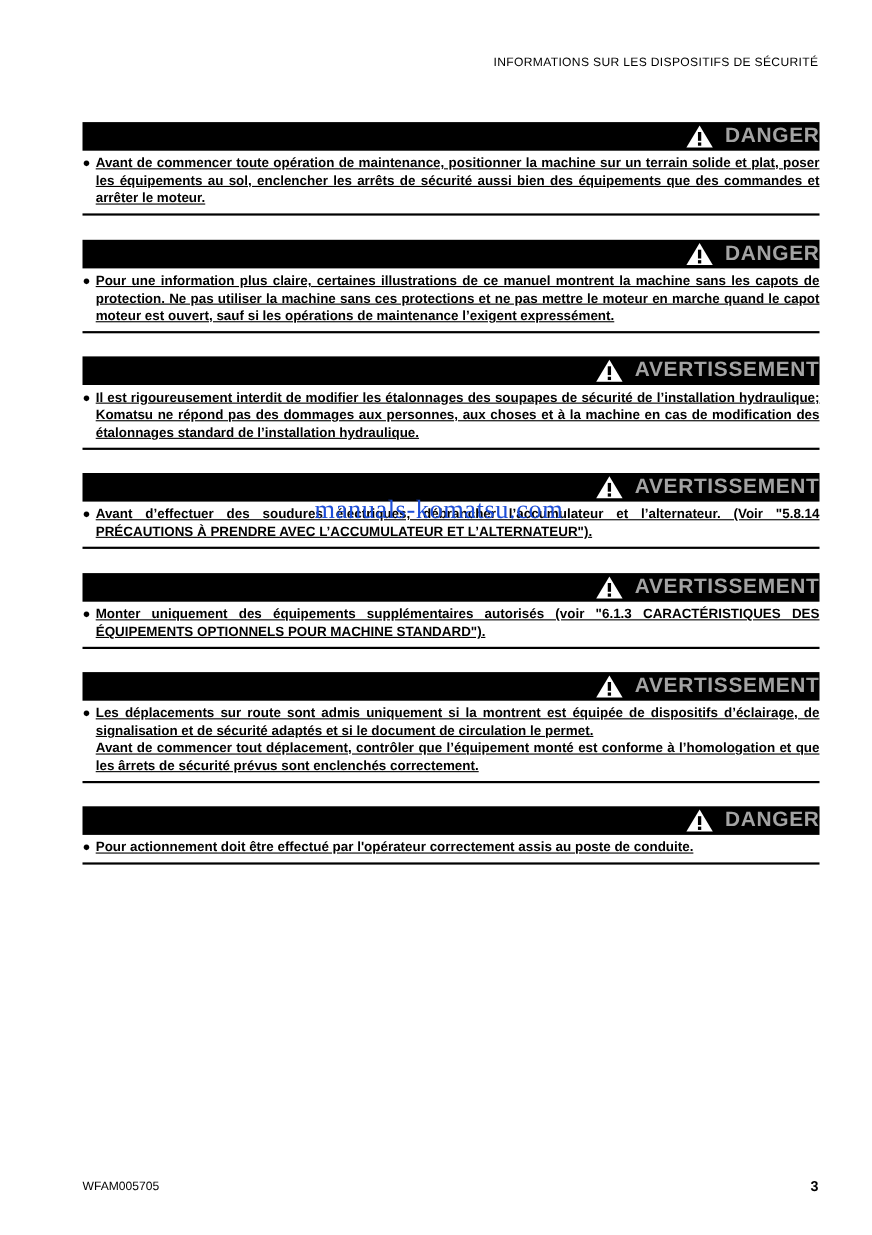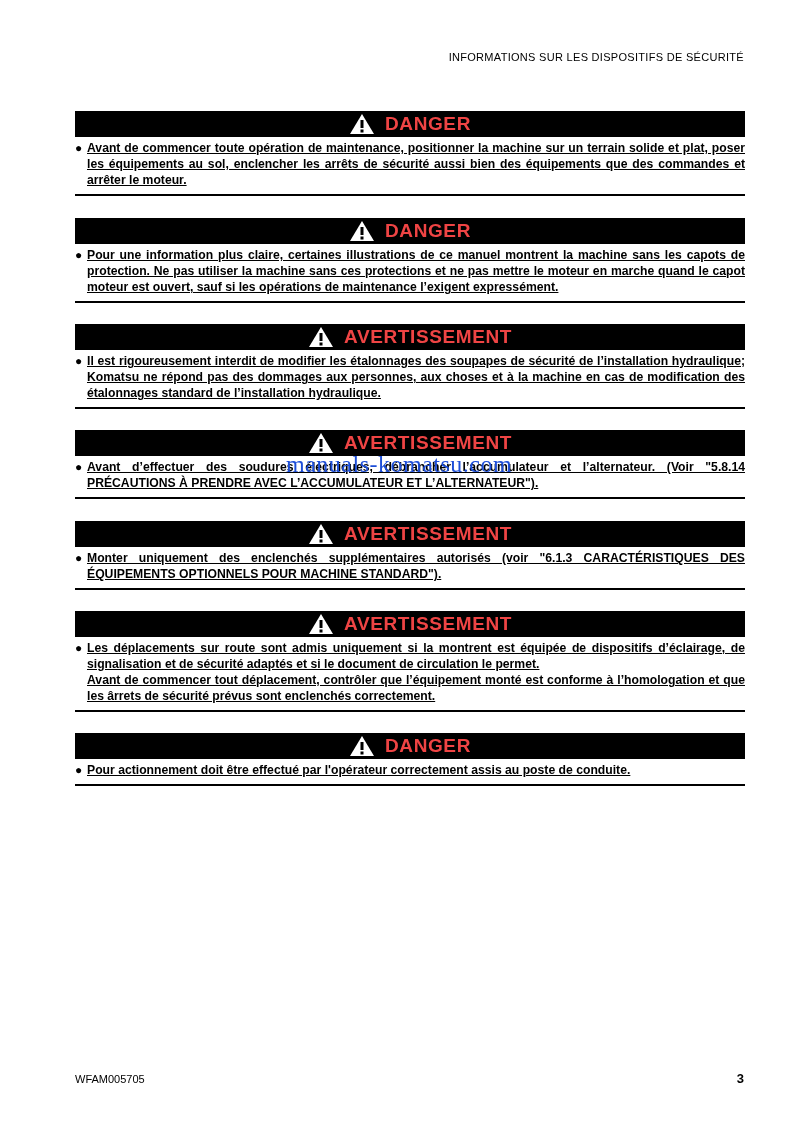--- a/index.html
+++ b/index.html
@@ -1,22 +1,22 @@
 <!DOCTYPE html>
 <html><head>
 <meta charset="utf-8">
 <style>
   html, body { margin: 0; padding: 0; background: #ffffff; }
   body { width: 793px; height: 1123px; position: relative; overflow: hidden;
          font-family: "Liberation Sans", sans-serif; color: #000; }
   .running-header { position: absolute; top: 51px; right: 49px; font-size: 11px;
          letter-spacing: 0.3px; }
   .notice { position: absolute; left: 75px; width: 670px; }
-  .notice-bar { background: #000; color: #ef4444; height: 26px; display: flex;
-         align-items: center; justify-content: center; }
+  .notice-bar { background: #000; color: #a3a3a3; height: 26px; display: flex;
+         align-items: center; justify-content: flex-end; }
   .notice-bar .warn-icon { width: 26px; height: 22px; margin-right: 10px; display: inline-block; }
   .notice-bar .label { font-weight: bold; font-size: 19px; letter-spacing: 0.6px; }
   .notice-body { position: relative; padding: 3px 0 6px 12px; font-size: 12.2px;
          font-weight: bold; line-height: 16px; text-align: justify;
          font-family: "Liberation Sans", sans-serif; }
   .notice-body .bullet { position: absolute; left: 0; top: 3px; font-size: 12px; }
   .notice-body p { margin: 0; text-decoration: underline; }
   .notice-rule { height: 2px; background: #000; }
   .watermark { position: absolute; left: 286px; top: 451px; font-size: 24px;
          color: #1d4ed8; font-family: Liberation Serif, serif; letter-spacing: 0.5px;
@@ -97,21 +97,21 @@
   <div class="notice-bar">
     <svg class="warn-icon" viewBox="0 0 26 22">
         <path d="M13 1 L25 21 L1 21 Z" fill="#fff"></path>
         <rect x="11.5" y="7" width="3" height="8" fill="#000"></rect>
         <rect x="11.5" y="16.5" width="3" height="3" fill="#000"></rect>
       </svg>
     <span class="label">AVERTISSEMENT</span>
   </div>
   <div class="notice-body">
     <span class="bullet">●</span>
-    <p>Monter uniquement des enclenchés supplémentaires autorisés (voir "6.1.3 CARACTÉRISTIQUES DES ÉQUIPEMENTS OPTIONNELS POUR MACHINE STANDARD").</p>
+    <p>Monter uniquement des équipements supplémentaires autorisés (voir "6.1.3 CARACTÉRISTIQUES DES ÉQUIPEMENTS OPTIONNELS POUR MACHINE STANDARD").</p>
   </div>
   <div class="notice-rule"></div>
 </div>
 
 <div class="notice" style="top:611px">
   <div class="notice-bar">
     <svg class="warn-icon" viewBox="0 0 26 22">
         <path d="M13 1 L25 21 L1 21 Z" fill="#fff"></path>
         <rect x="11.5" y="7" width="3" height="8" fill="#000"></rect>
         <rect x="11.5" y="16.5" width="3" height="3" fill="#000"></rect>

